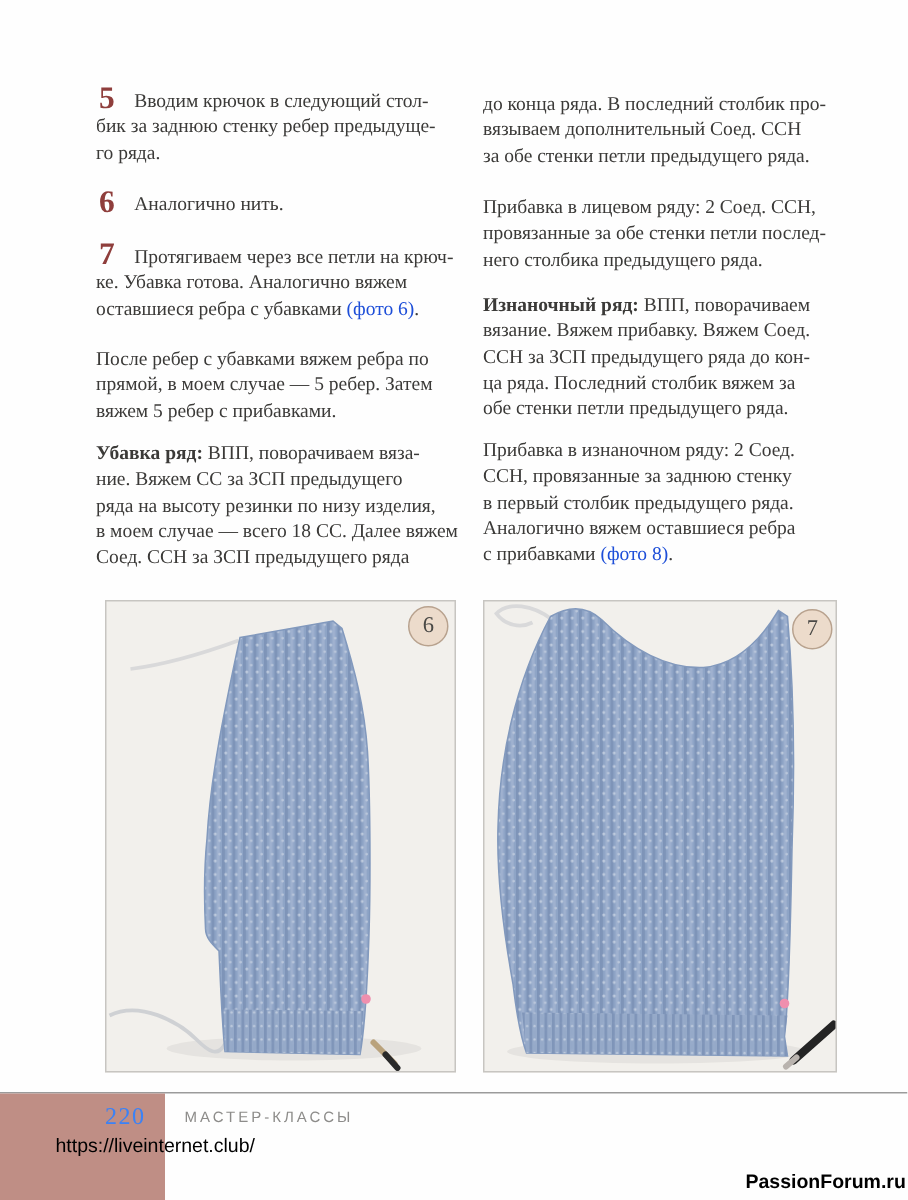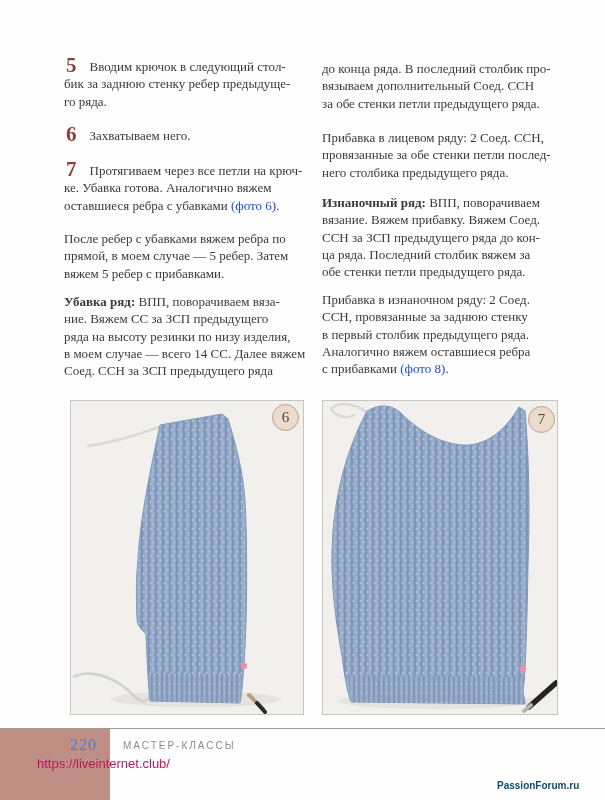--- a/index.html
+++ b/index.html
@@ -44,50 +44,50 @@
     font-size:16px;color:#3b82f6;letter-spacing:1px;
   }
   .section-title{
     position:absolute;left:123px;top:740px;
     font-family:"Liberation Sans","DejaVu Sans",sans-serif;
     font-size:10px;letter-spacing:2px;color:#8d8c8a;
   }
   .site-url{
     position:absolute;left:37px;top:756px;
     font-family:"Liberation Sans","DejaVu Sans",sans-serif;
-    font-size:13px;color:#be185d;
+    font-size:13px;color:#000000;
   }
   .watermark{
     position:absolute;left:497px;top:780px;
     font-family:"Liberation Sans","DejaVu Sans",sans-serif;
-    font-size:10px;font-weight:bold;color:#0c4a6e;
+    font-size:13px;font-weight:bold;color:#000000;
     text-shadow:0 1px 0 #fff,0 -1px 0 #fff,1px 0 0 #fff,-1px 0 0 #fff;
   }
 </style>
 </head>
 <body>
 
 <p class="para" style="left:64px;top:57px"><span class="step-num">5</span><span class="pre">Вводим крючок в следующий стол-
 бик за заднюю стенку ребер предыдуще-
 го ряда.</span></p>
 
-<p class="para" style="left:64px;top:126px"><span class="step-num">6</span><span class="pre">Захватываем него.</span></p>
+<p class="para" style="left:64px;top:126px"><span class="step-num">6</span><span class="pre">Аналогично нить.</span></p>
 
 <p class="para" style="left:64px;top:161px"><span class="step-num">7</span><span class="pre">Протягиваем через все петли на крюч-
 ке. Убавка готова. Аналогично вяжем
 оставшиеся ребра с убавками </span><span class="ref">(фото 6)</span><span class="pre">.</span></p>
 
 <p class="para" style="left:64px;top:230px"><span class="pre">После ребер с убавками вяжем ребра по
 прямой, в моем случае — 5 ребер. Затем
 вяжем 5 ребер с прибавками.</span></p>
 
 <p class="para" style="left:64px;top:293px"><span class="lead">Убавка ряд:</span><span class="pre"> ВПП, поворачиваем вяза-
 ние. Вяжем СС за ЗСП предыдущего
 ряда на высоту резинки по низу изделия,
-в моем случае — всего 14 СС. Далее вяжем
+в моем случае — всего 18 СС. Далее вяжем
 Соед. ССН за ЗСП предыдущего ряда</span></p>
 
 <p class="para" style="left:322px;top:60px"><span class="pre">до конца ряда. В последний столбик про-
 вязываем дополнительный Соед. ССН
 за обе стенки петли предыдущего ряда.</span></p>
 
 <p class="para" style="left:322px;top:129px"><span class="pre">Прибавка в лицевом ряду: 2 Соед. ССН,
 провязанные за обе стенки петли послед-
 него столбика предыдущего ряда.</span></p>
 

